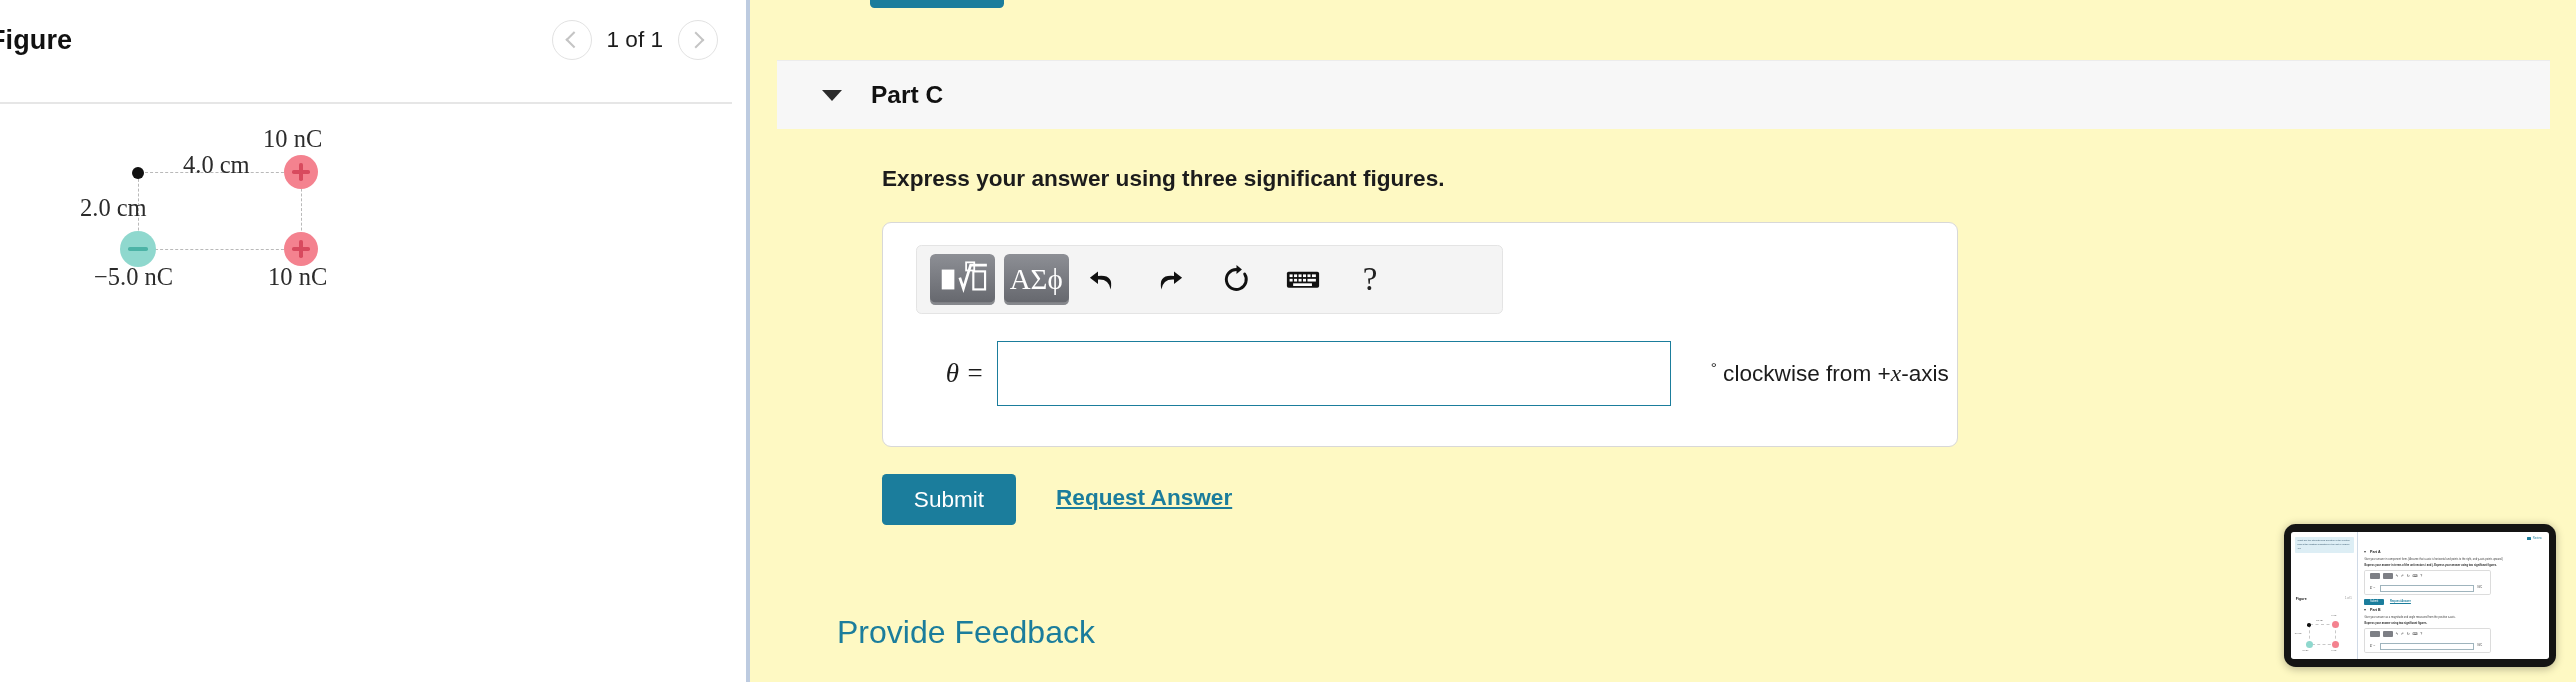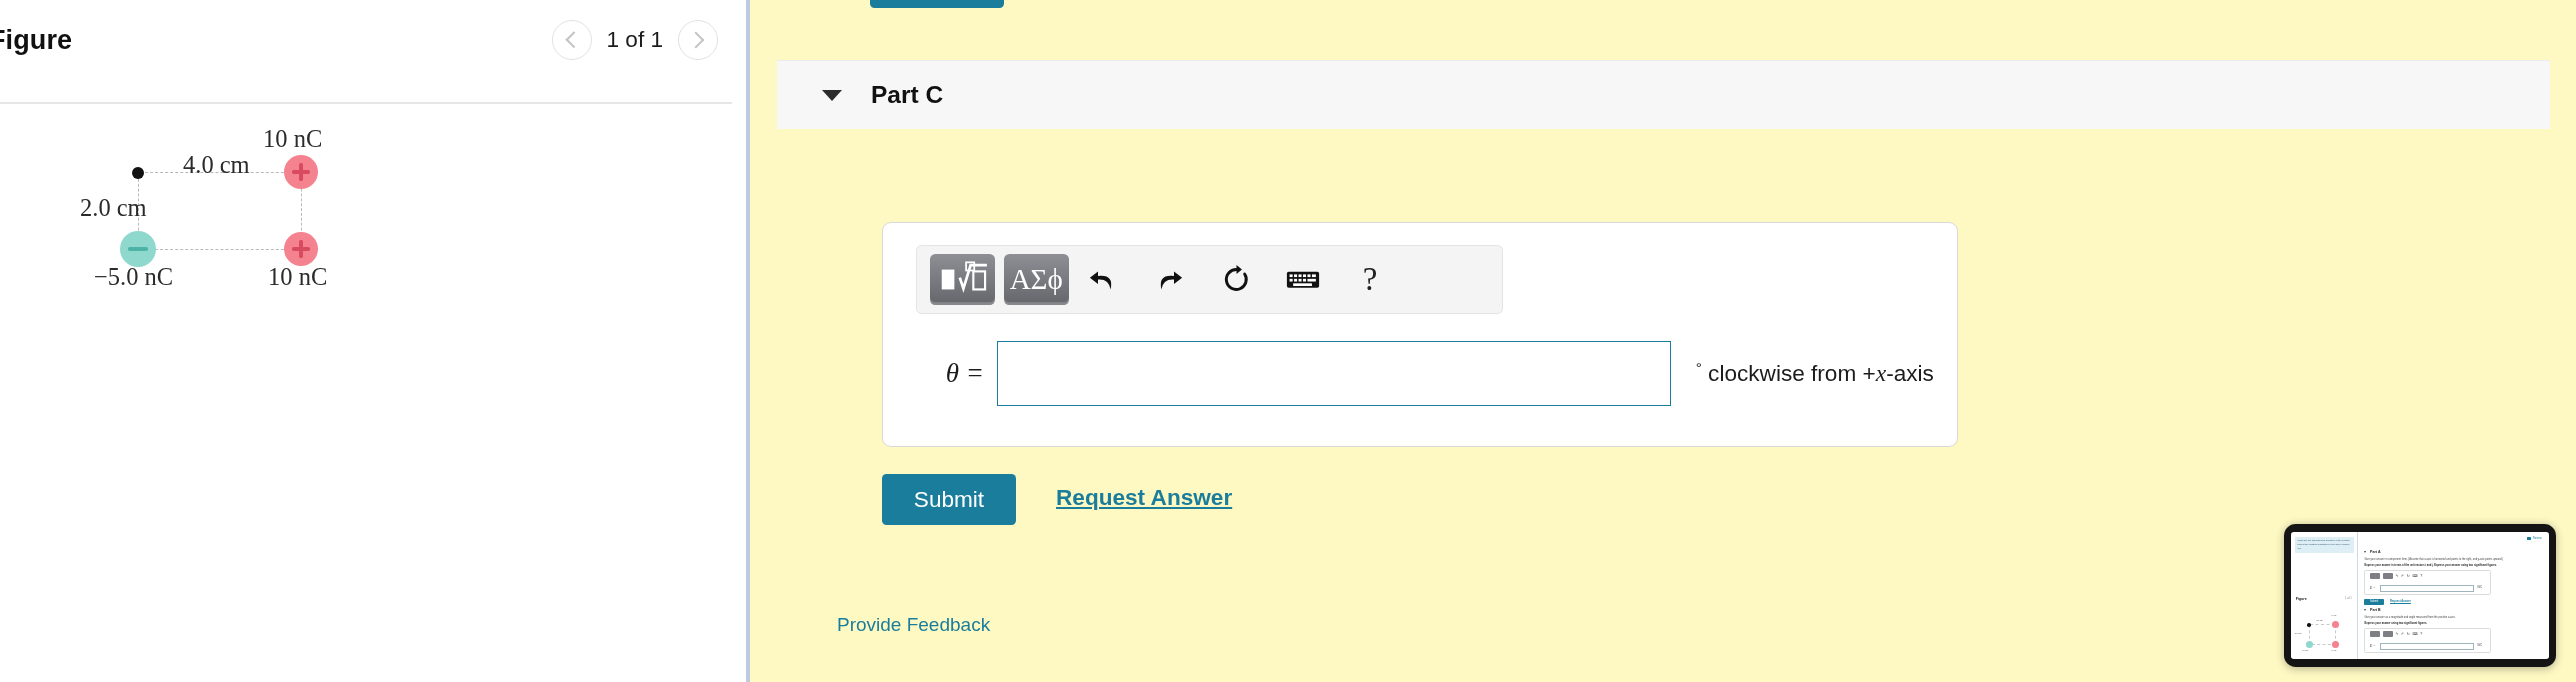--- a/index.html
+++ b/index.html
@@ -162,42 +162,42 @@
     font-style: italic; color: #1c1c1c; text-align: right;
     white-space: nowrap;
   }
   #theta-input {
     margin-left: 12.7px; width: 674px; height: 65px;
     border: 1.8px solid #1b7d9c; background: #fff;
     font-size: 22.6px; padding: 0 11px; color: #111;
     font-family: "Liberation Sans", sans-serif;
   }
   #unit-text {
-    margin-left: 25px; font-size: 22.6px; color: #1c1c1c; white-space: nowrap;
+    margin-left: 40px; font-size: 22.6px; color: #1c1c1c; white-space: nowrap;
   }
   #unit-text .deg { font-size: 15.4px; vertical-align: 8.2px; }
   #unit-text .mathx {
     font-family: "Liberation Serif", serif; font-style: italic; font-size: 23.5px;
   }
 
   #submit-btn {
     position: absolute; left: 132px; top: 474px;
     width: 134px; height: 51px;
     background: #1b7d9c; color: #fff; border: none; border-radius: 4.5px;
     font-size: 22.6px; font-family: "Liberation Sans", sans-serif;
     cursor: pointer;
   }
   #request-answer {
     position: absolute; left: 306px; top: 485px;
     font-size: 22.6px; color: #1b7d9c; font-weight: bold;
     text-decoration: underline; cursor: pointer;
   }
   #provide-feedback {
     position: absolute; left: 87px; top: 614px;
-    font-size: 19px; color: #1b7d9c; cursor: pointer;
+    font-size: 32px; color: #1b7d9c; cursor: pointer;
   }
 
   
   #pip {
     position: absolute; left: 2284px; top: 524px;
     width: 272px; height: 143px;
     background: #141414; border-radius: 11.8px;
     padding: 8.2px 7.2px;
     box-shadow: 0 1.8px 9px rgba(0,0,0,.28);
   }
@@ -330,20 +330,21 @@
 
   <div id="problem-panel">
 
     <div id="top-submit-clip"></div>
 
     <div id="part-header">
       <div id="part-caret"></div>
       <div id="part-title">Part C</div>
     </div>
 
+    <div id="instruction">Express your answer using three significant figures.</div>
 
     <div id="answer-box">
 
       <div id="math-toolbar">
         <div class="tb-btn">
           <svg class="tb-icon" viewBox="0 0 72 56">
             <rect x="13" y="17" width="14" height="22" fill="#fff"></rect>
             <path d="M33 26 L37 38 L45 12 L63 12" stroke="#fff" stroke-width="3" fill="none"></path>
             <rect x="48" y="19" width="13" height="20" fill="none" stroke="#fff" stroke-width="2.4"></rect>
             <rect x="40" y="9" width="9" height="9" fill="none" stroke="#fff" stroke-width="2"></rect>

